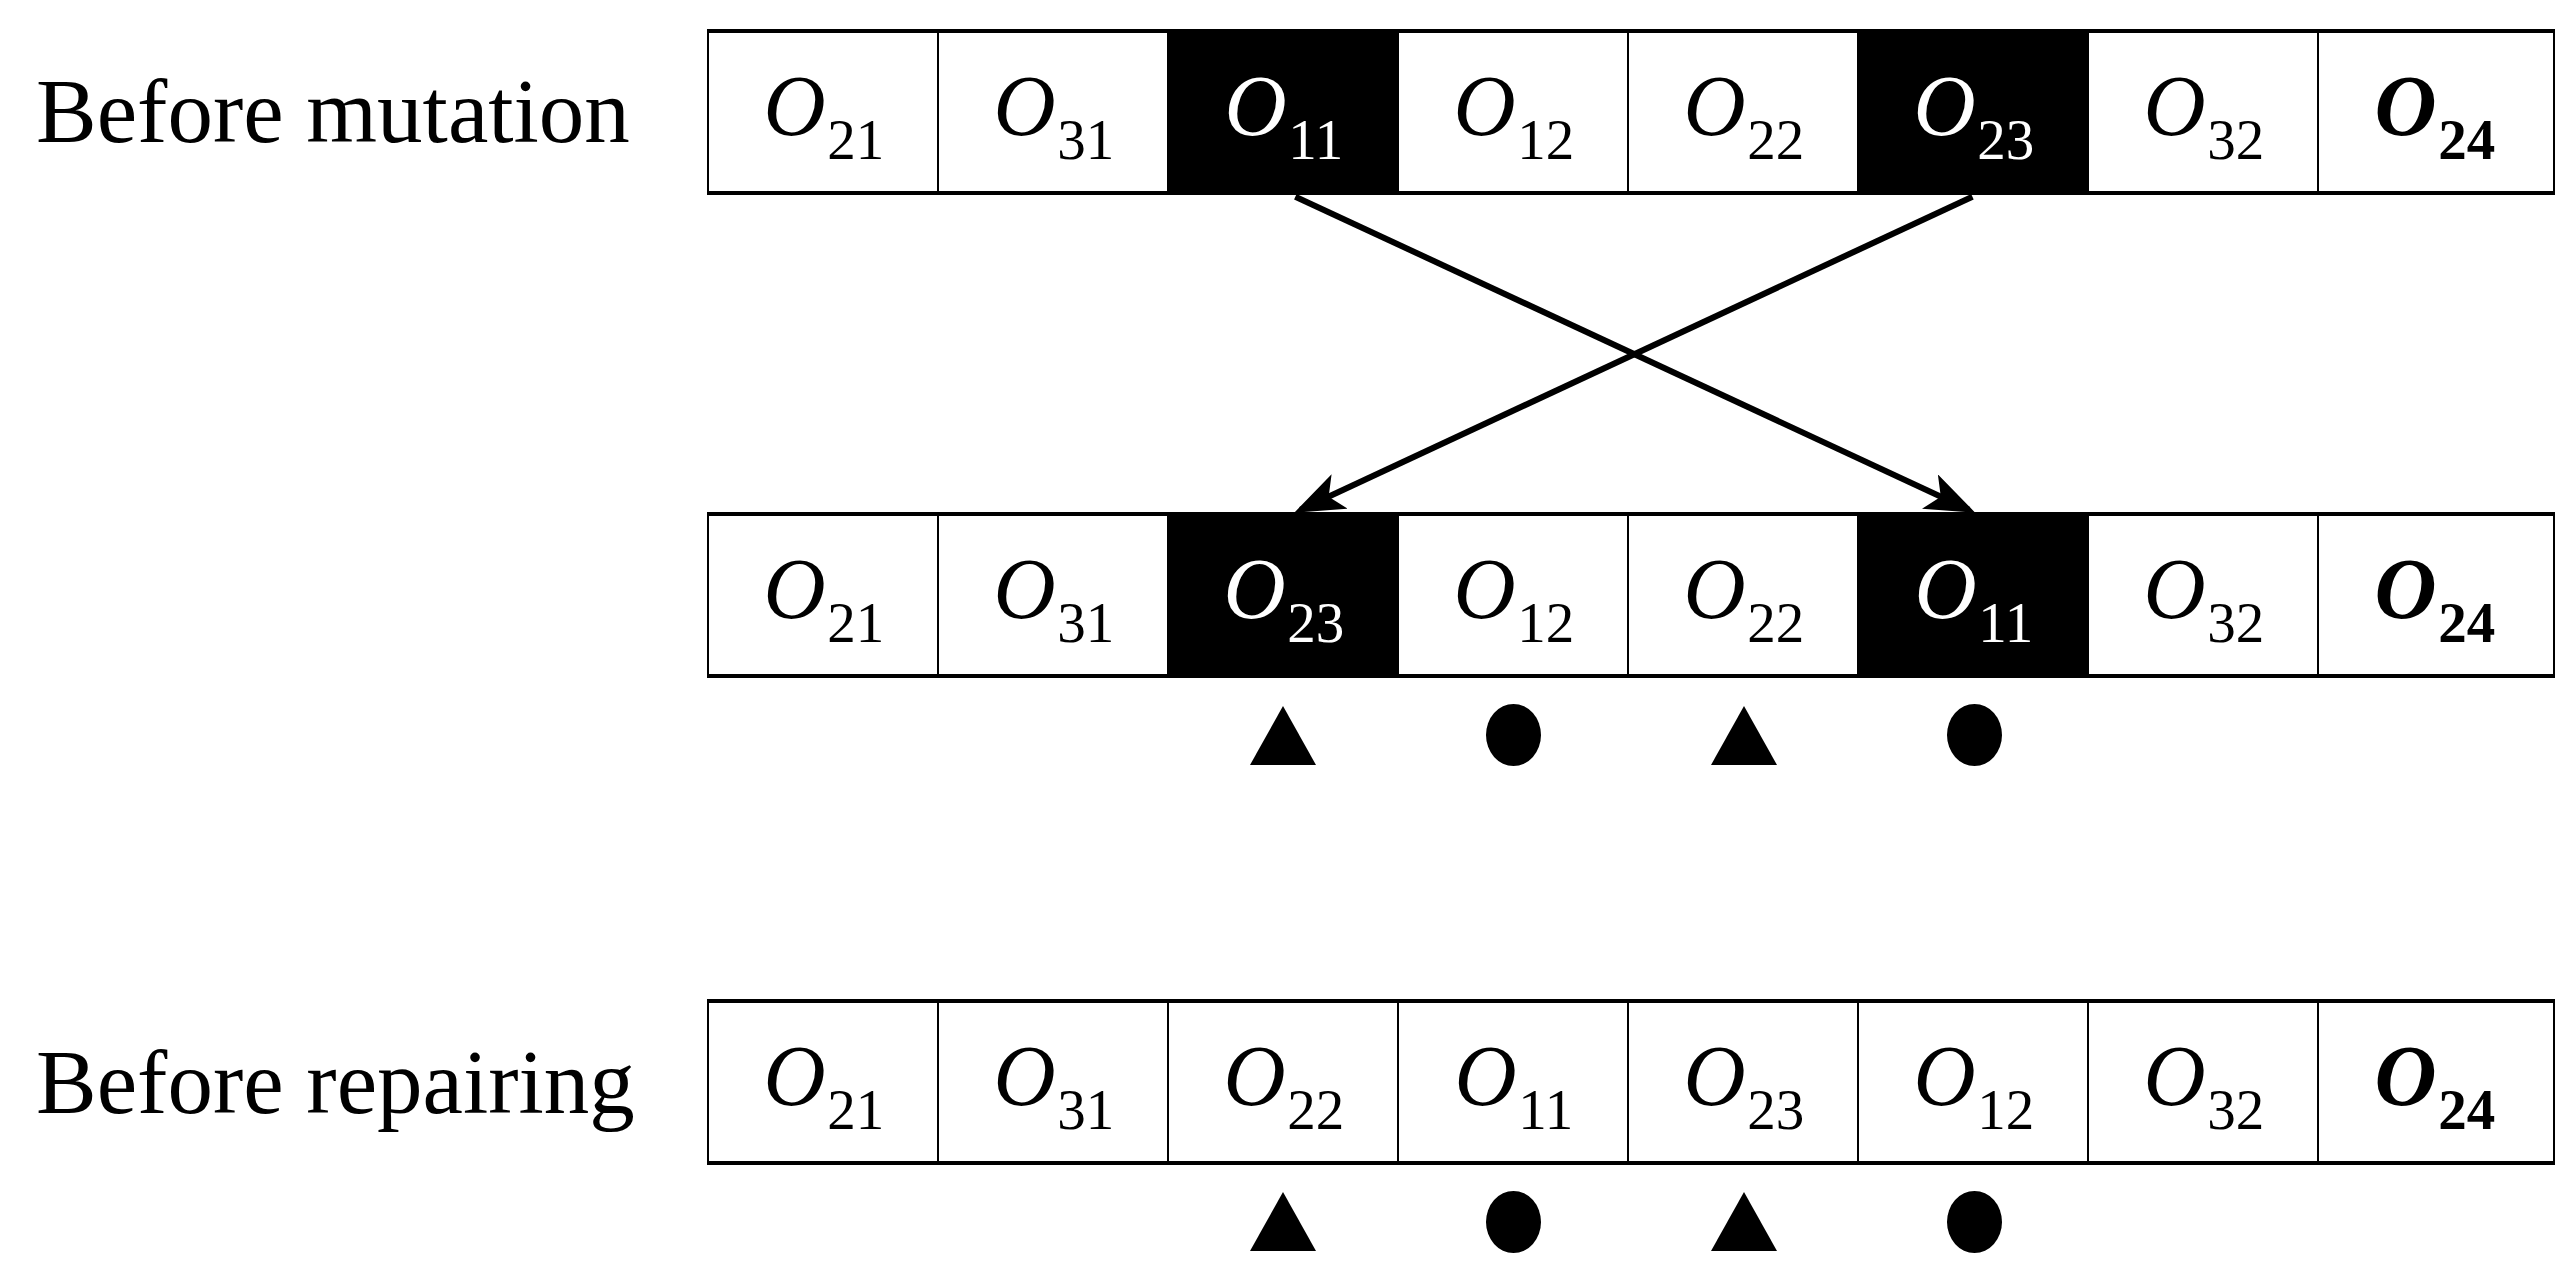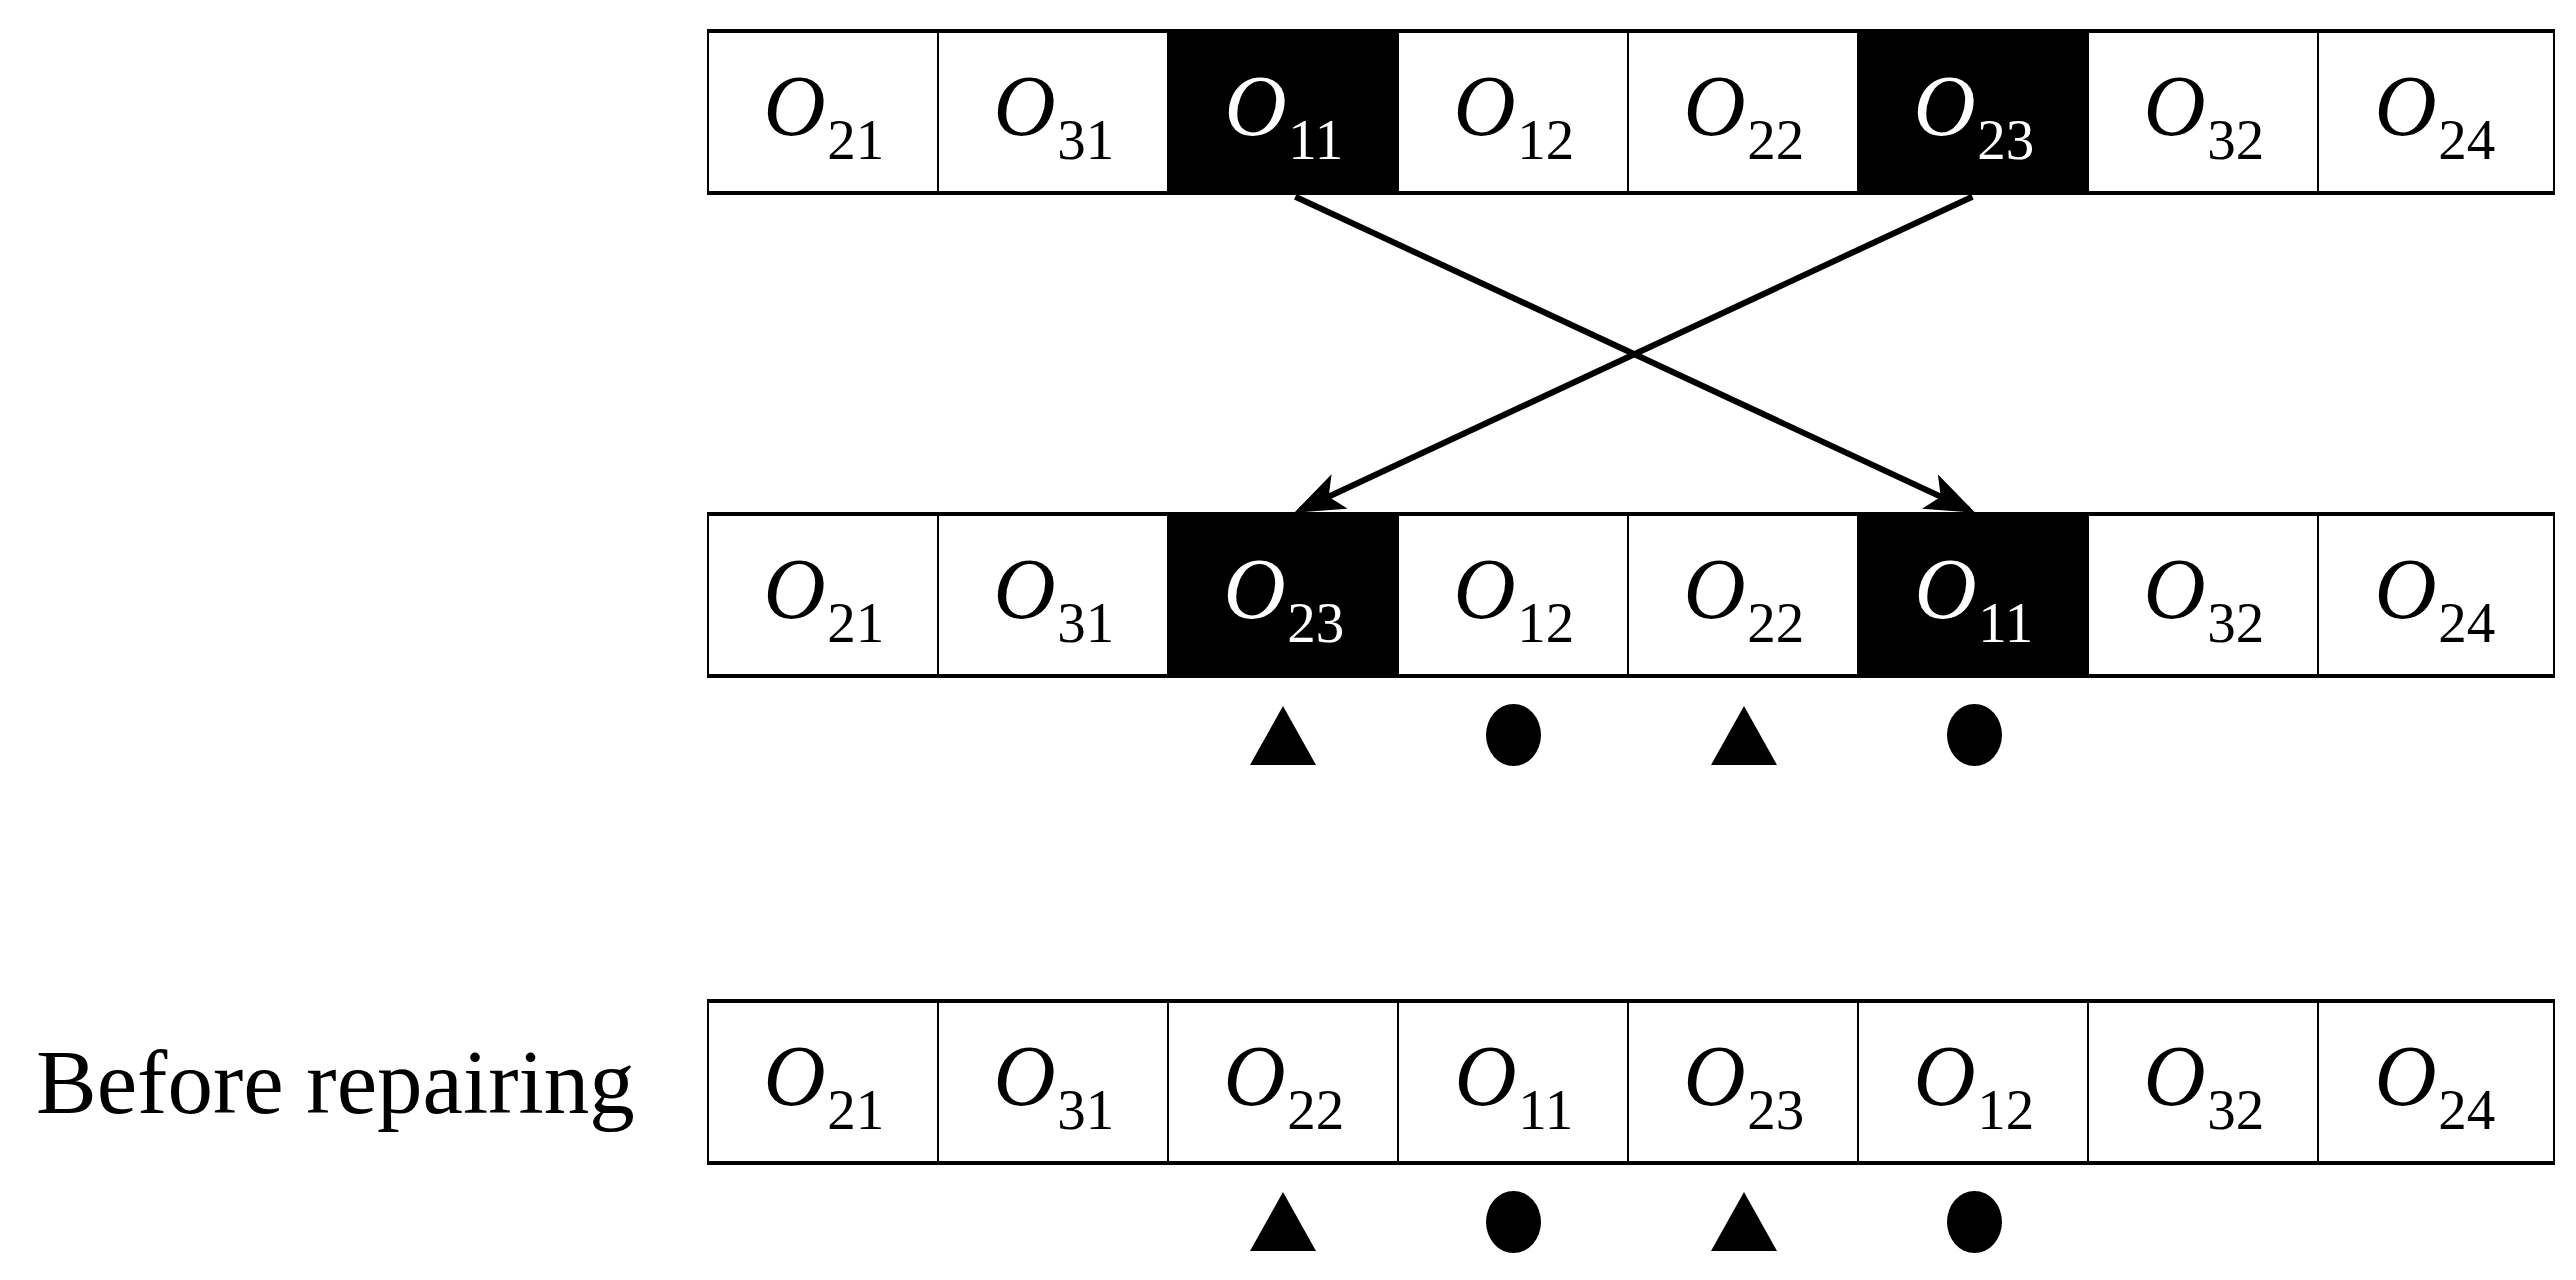--- a/index.html
+++ b/index.html
@@ -38,20 +38,21 @@
     box-sizing: border-box;
     border-right: 2.6px solid #000000;
     display: flex;
     align-items: center;
     justify-content: center;
     background: #ffffff;
     color: #000000;
   }
   .seq-cell:last-child {
     border-right: none;
+    font-weight: bold;
   }
   .seq-cell.highlighted {
     background: #000000;
     color: #ffffff;
   }
   .cell-text {
     font-size: 86px;
     line-height: 1;
     padding-bottom: 12px;
   }
@@ -85,20 +86,21 @@
     position: absolute;
     left: 0;
     top: 0;
     pointer-events: none;
   }
 </style>
 </head>
 <body>
 
 <div id="figure-canvas">
+    <div class="row-label" style="top: 28.5px; height: 166px;">Before mutation</div>
     <div class="seq-row" style="left: 707px; top: 28.5px; width: 1848px; height: 166px;">
       <div class="seq-cell" style="width: 230px;">
         <span class="cell-text"><span class="cell-base">O</span><span class="cell-sub">21</span></span>
       </div>
       <div class="seq-cell" style="width: 230px;">
         <span class="cell-text"><span class="cell-base">O</span><span class="cell-sub">31</span></span>
       </div>
       <div class="seq-cell highlighted" style="width: 230px;">
         <span class="cell-text"><span class="cell-base">O</span><span class="cell-sub">11</span></span>
       </div>

